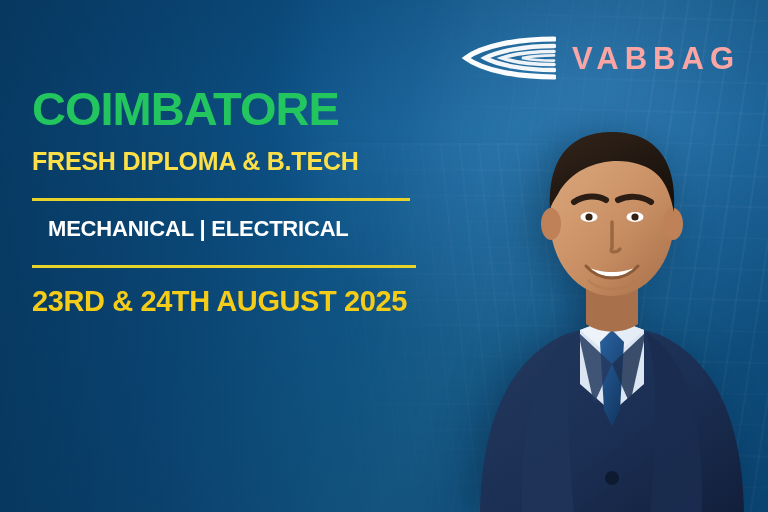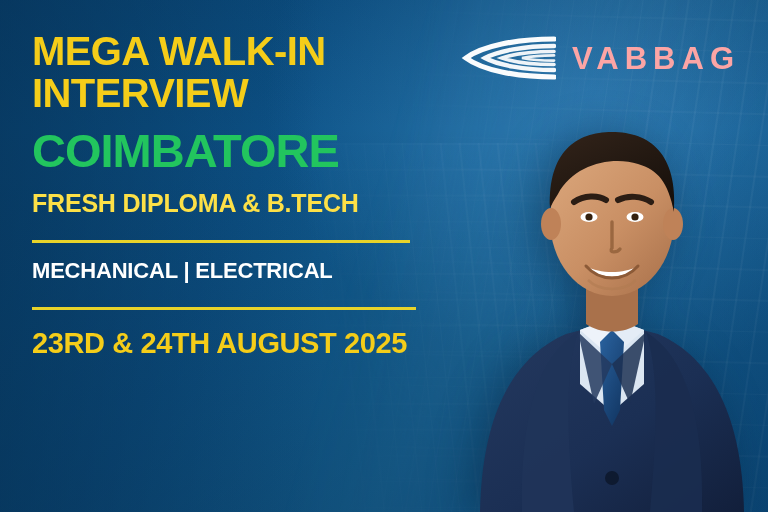--- a/index.html
+++ b/index.html
@@ -155,21 +155,21 @@
     margin: 0;
   }
   .rule-1 { width: 378px; margin-top: 23px; }
   .rule-2 { width: 384px; margin-top: 22px; }
   .disciplines {
     color: #ffffff;
     font-size: 22px;
     font-weight: 700;
     line-height: 1.24;
     letter-spacing: -.2px;
-    margin: 14px 0 0;
+    margin: 14px 16px 0;
     text-transform: uppercase;
   }
   .dates {
     color: #f5cd19;
     font-size: 29px;
     font-weight: 700;
     line-height: 1.1;
     letter-spacing: -.4px;
     margin: 18px 0 4px;
     text-transform: uppercase;
@@ -260,22 +260,21 @@
 
       <path d="M124 254 C 138 268, 162 268, 176 254 C 162 262, 138 262, 124 254 Z" fill="#ffffff"></path>
       <path d="M124 254 C 138 270, 162 270, 176 254" stroke="#8c5a37" stroke-width="3" fill="none" stroke-linecap="round"></path>
 
       <path d="M126 268 C 138 280, 162 280, 174 268" stroke="#b07c52" stroke-width="2.5" fill="none" opacity=".6"></path>
     </svg>
   </div>
 
   <div class="content">
     <h1 class="headline">
-      <span>MEGA WALK-IN</span><br>
-      <span>INTERVIEW</span>
+      <br>
     </h1>
 
     <h2 class="city">COIMBATORE</h2>
 
     <p class="grads">
       <span>FRESH DIPLOMA &amp; B.TECH</span><br>
     </p>
 
     <hr class="rule rule-1">
 

